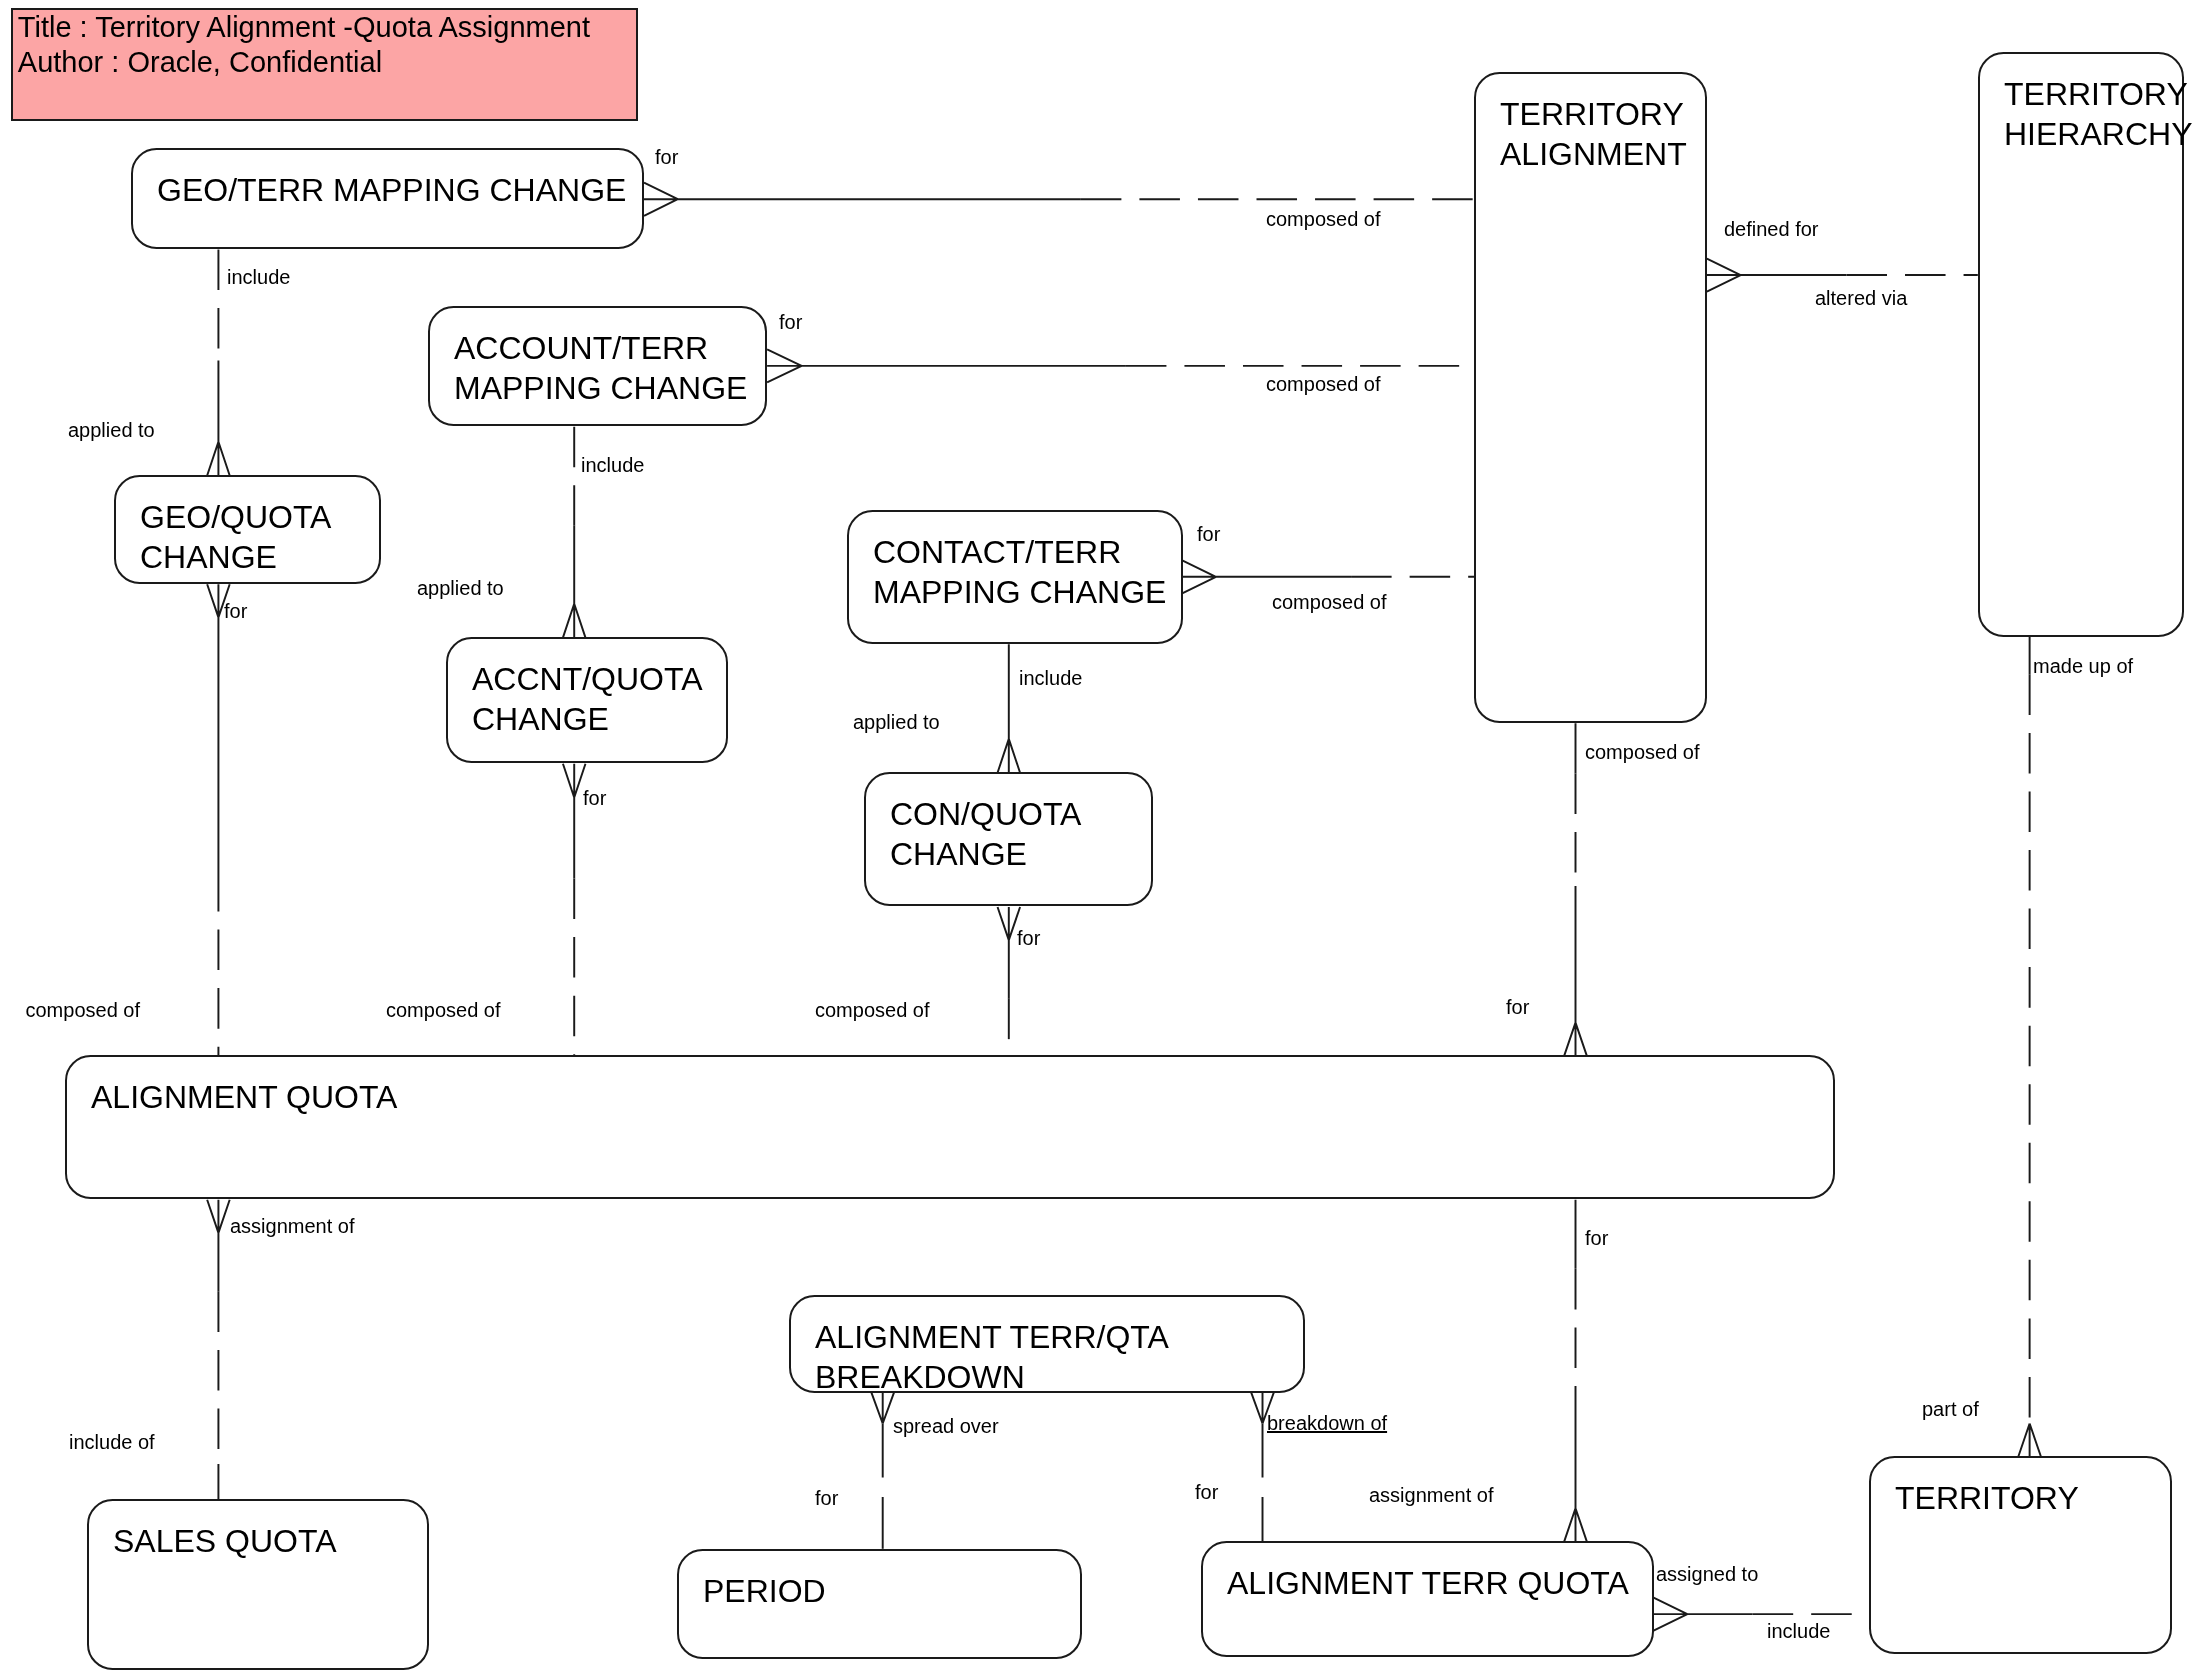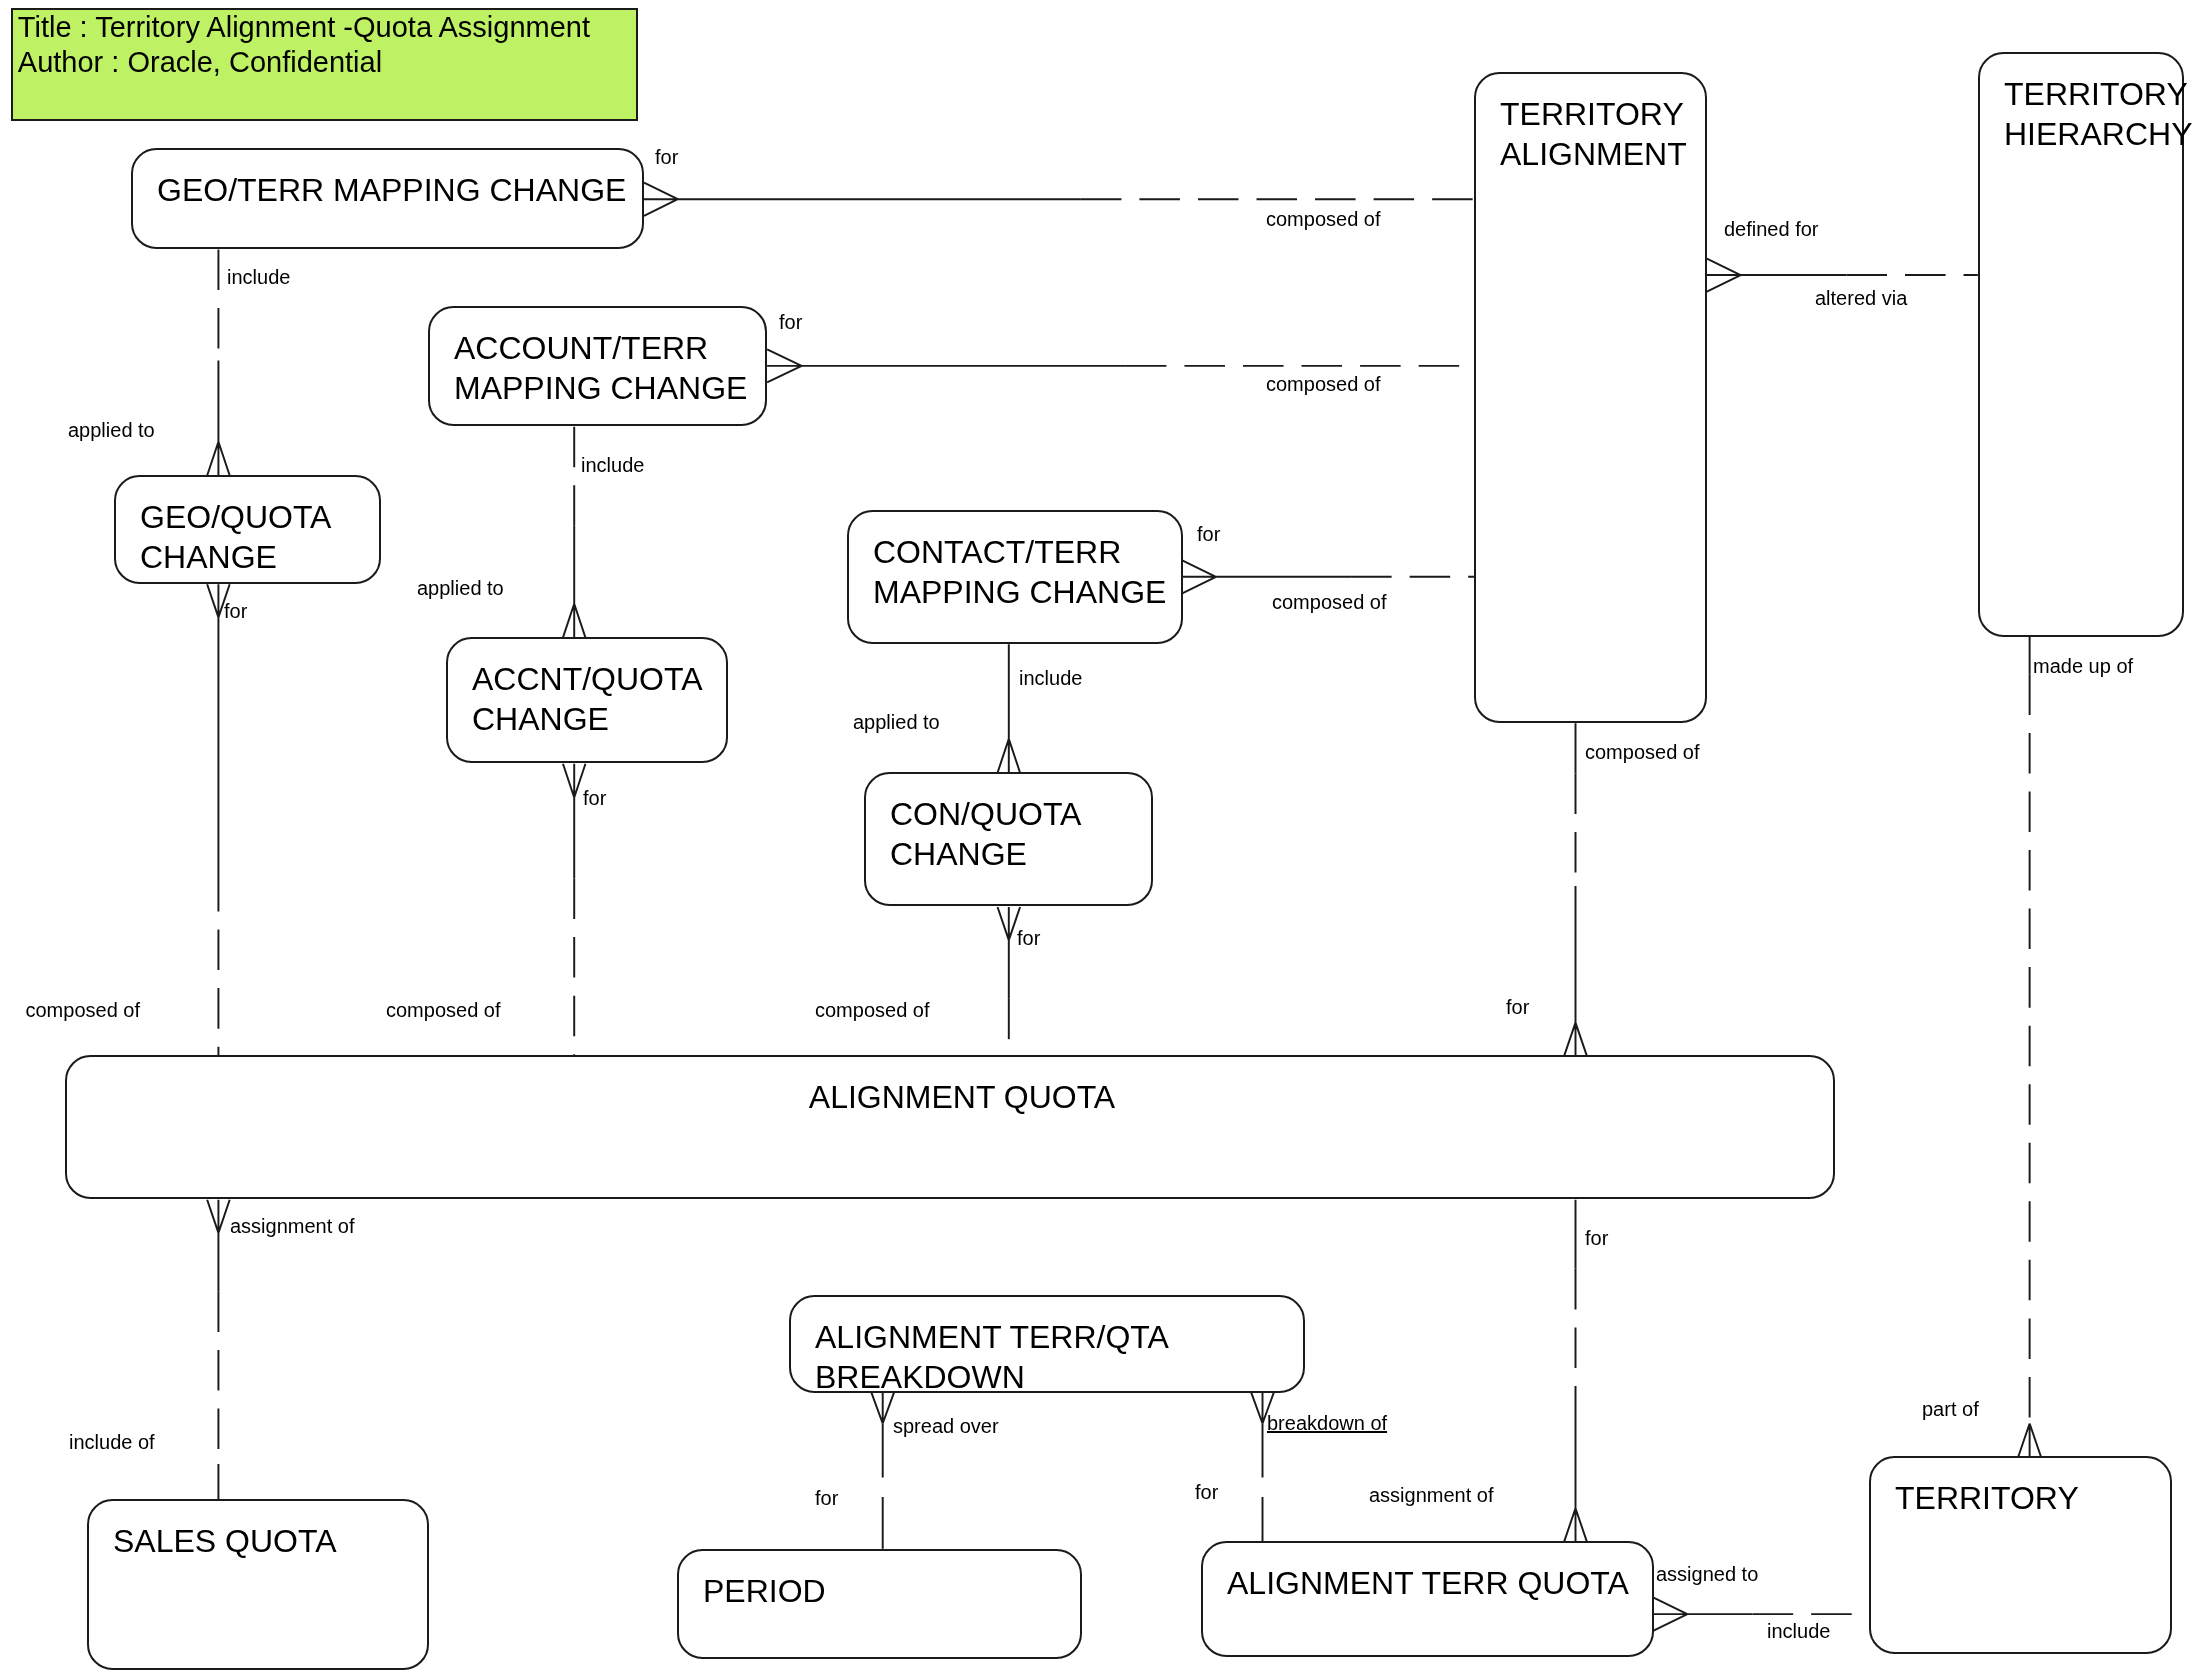--- a/index.html
+++ b/index.html
@@ -10,21 +10,21 @@
   #rel-svg{position:absolute;left:0;top:0;width:2194px;height:1676px;}
   .entity{
     position:absolute;border:2.3px solid #1a1a1a;border-radius:25.5px;background:#ffffff;
     box-sizing:border-box;
   }
   .entity .entity-label{
     display:block;padding:19.5px 0 0 24px;font-size:32px;line-height:1.28;
     white-space:pre-line;letter-spacing:0px;
   }
   .titlebox{
-    position:absolute;border:2.3px solid #1a1a1a;border-radius:0;background:#bef264;
+    position:absolute;border:2.3px solid #1a1a1a;border-radius:0;background:#fca5a5;
     box-sizing:border-box;
   }
   .titlebox .title-line{display:block;font-size:29px;line-height:1.22;padding-left:4.5px;}
   .rel-label{
     position:absolute;font-size:20px;line-height:1;white-space:nowrap;
   }
   path{fill:none;stroke:#1a1a1a;stroke-width:2.6;}
   path.dash{stroke-dasharray:54 24;}
   path.dashlong{stroke-dasharray:72 26;}
 </style>
@@ -149,21 +149,21 @@
 CHANGE</span>
   </div>
   <div class="entity" style="left:1474px;top:72px;width:233px;height:651px;">
     <span class="entity-label">TERRITORY
 ALIGNMENT</span>
   </div>
   <div class="entity" style="left:1978px;top:52px;width:206px;height:585px;">
     <span class="entity-label">TERRITORY
 HIERARCHY</span>
   </div>
-  <div class="entity" style="left:65px;top:1055px;width:1770px;height:144px;text-align:center;">
+  <div class="entity" style="left:65px;top:1055px;width:1770px;height:144px;">
     <span class="entity-label">ALIGNMENT QUOTA</span>
   </div>
   <div class="entity" style="left:789px;top:1295px;width:516px;height:98px;">
     <span class="entity-label">ALIGNMENT TERR/QTA BREAKDOWN</span>
   </div>
   <div class="entity" style="left:87px;top:1499px;width:342px;height:171px;">
     <span class="entity-label">SALES QUOTA</span>
   </div>
   <div class="entity" style="left:677px;top:1549px;width:405px;height:110px;">
     <span class="entity-label">PERIOD</span>

